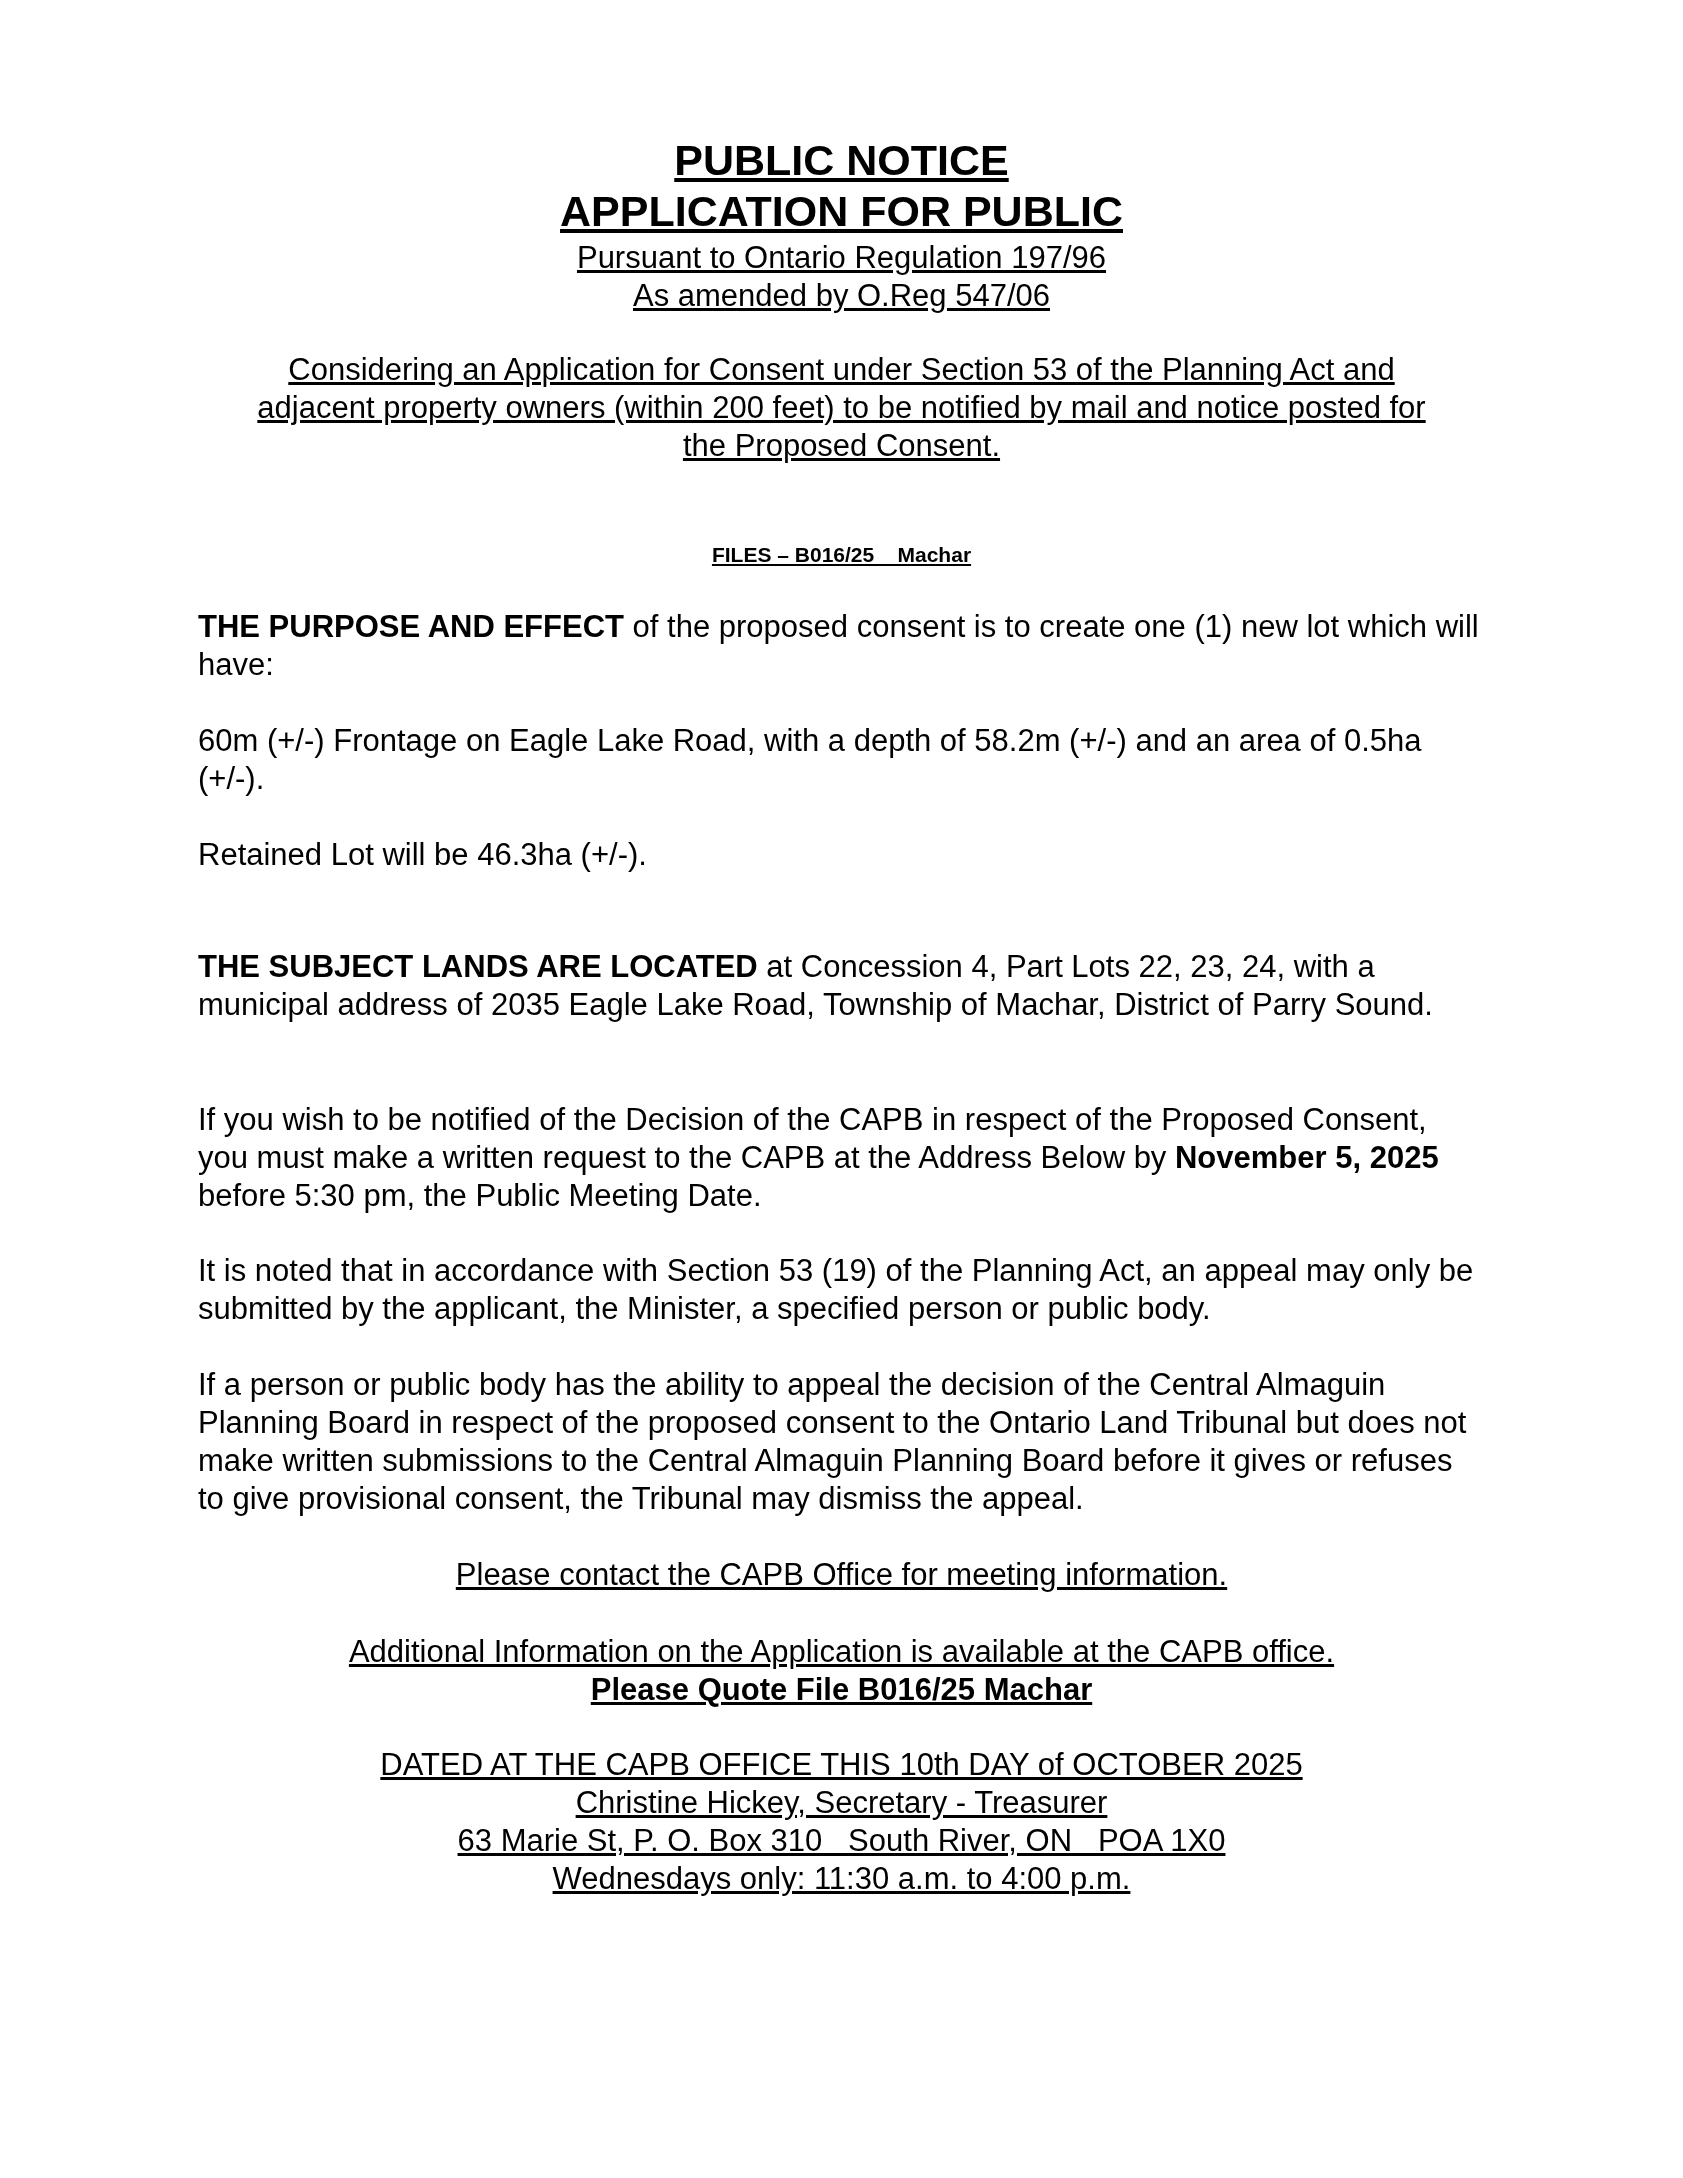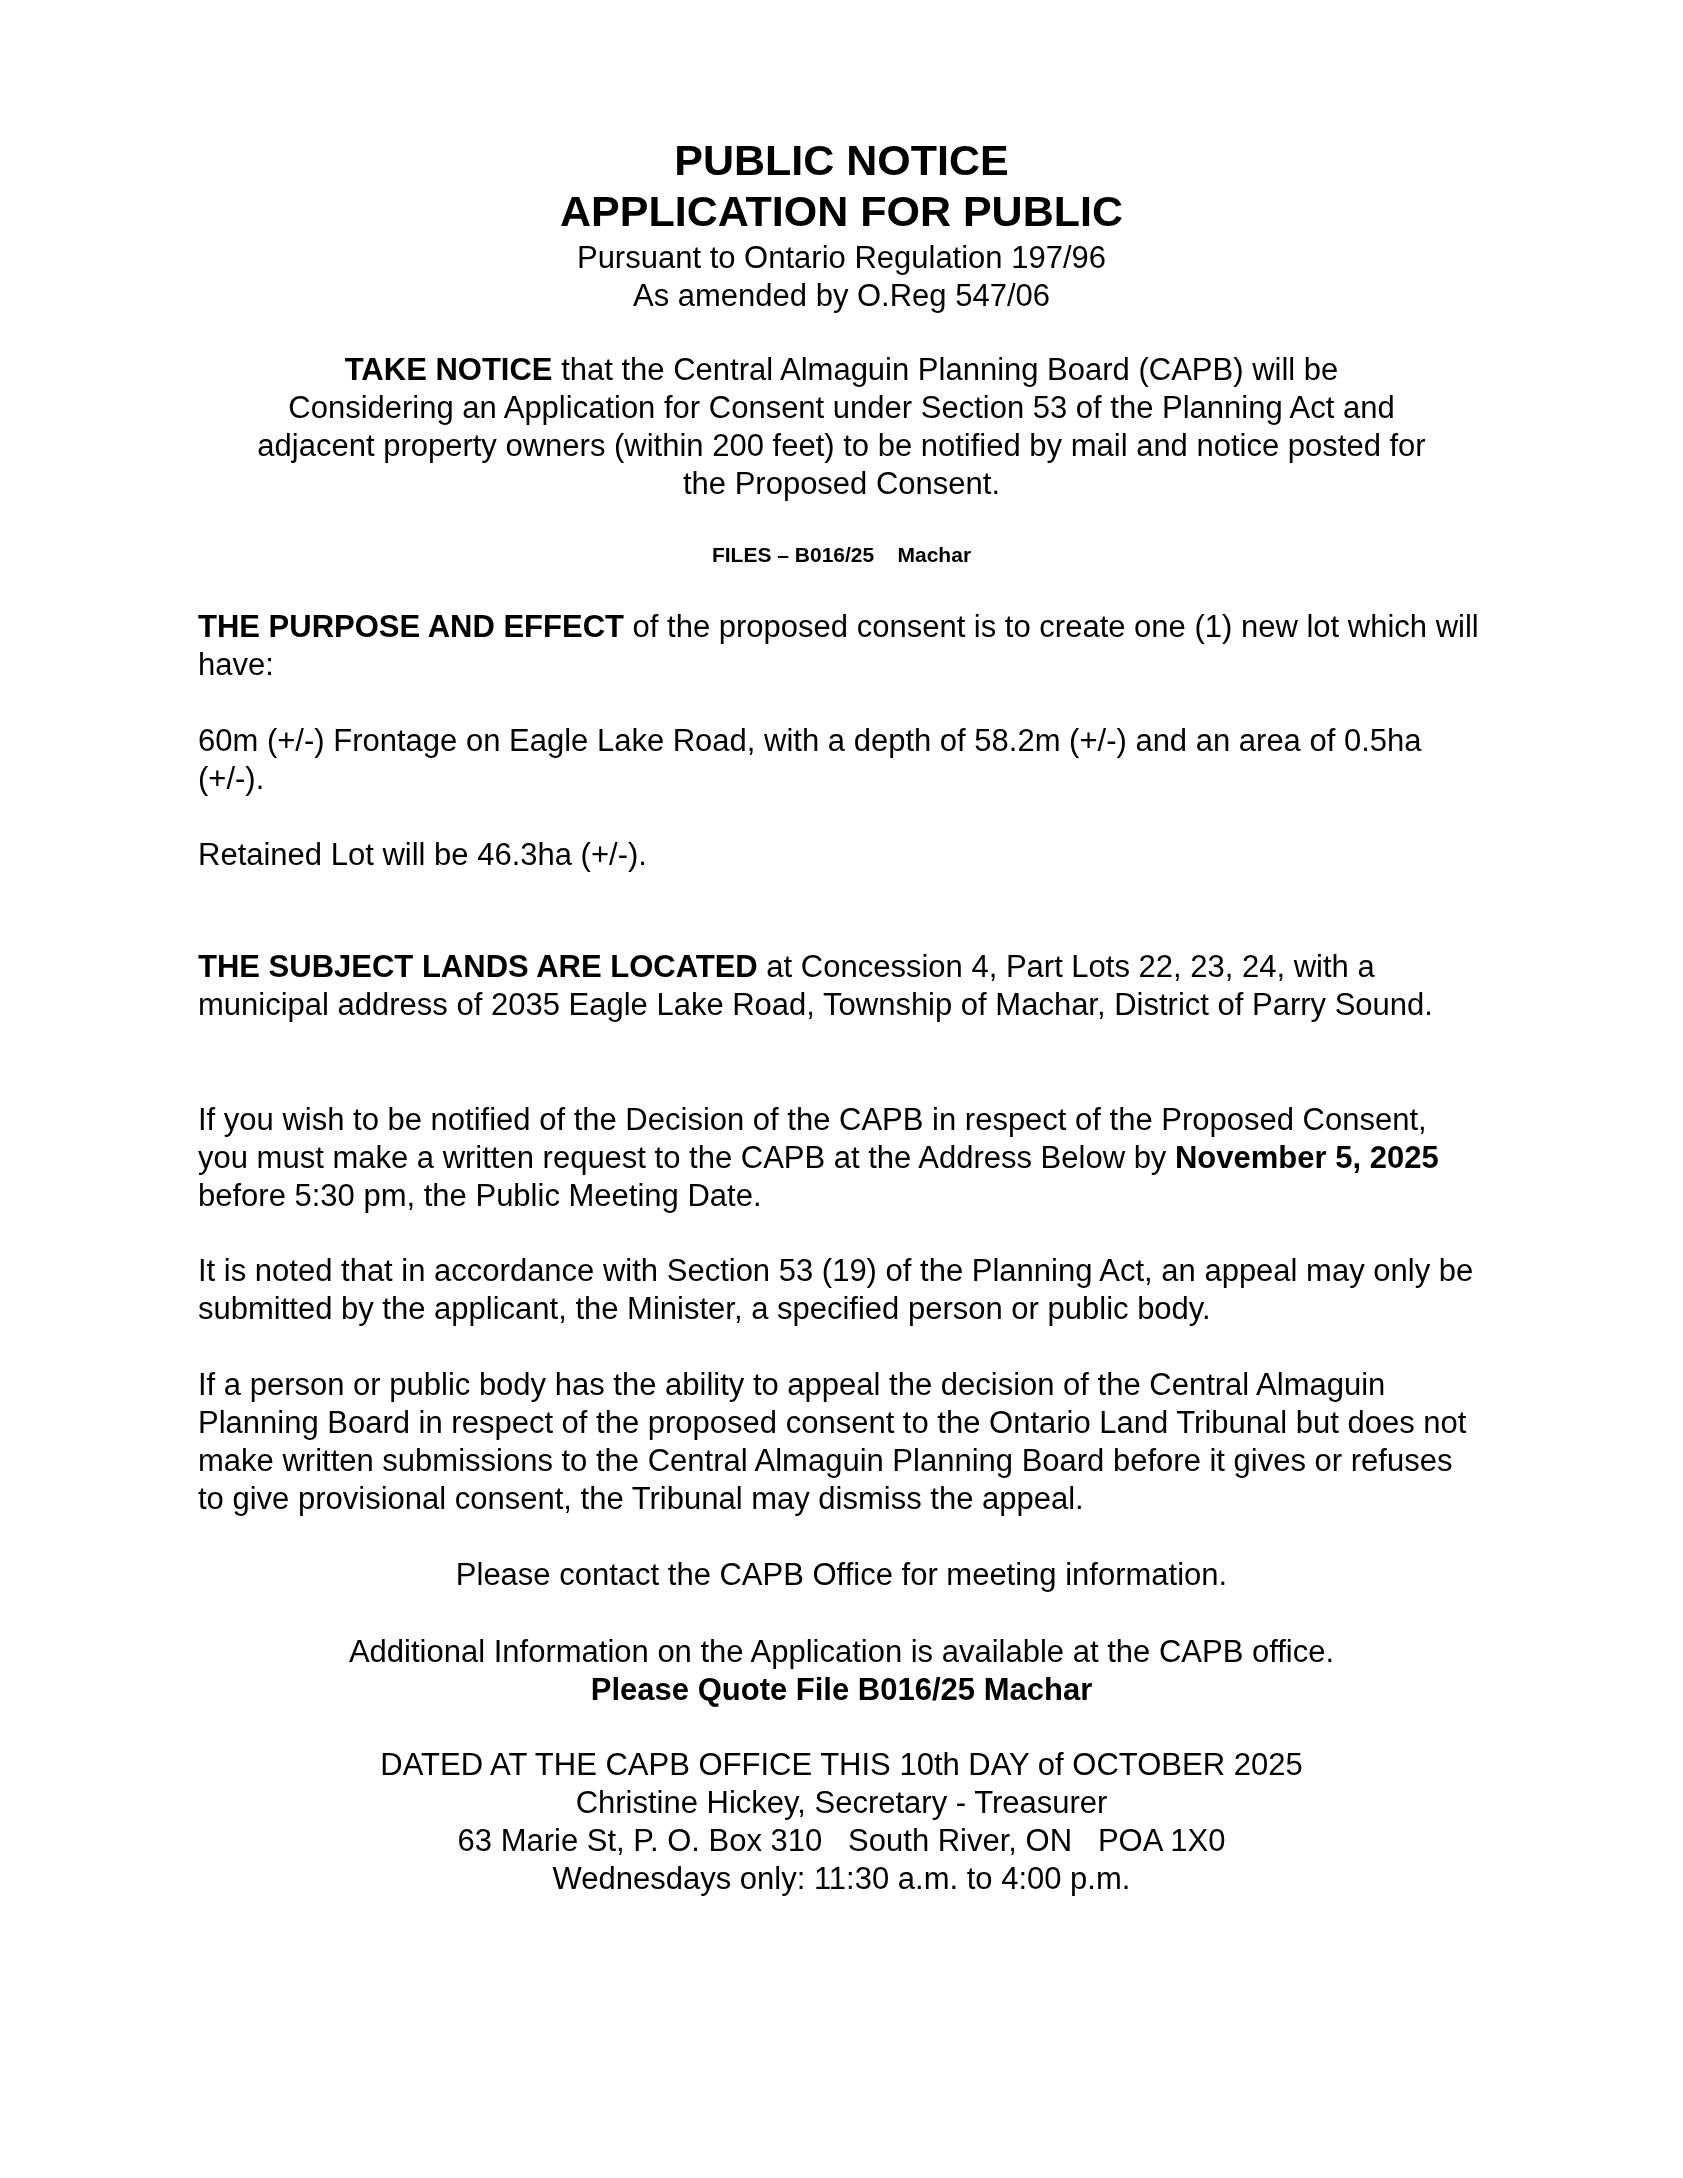--- a/index.html
+++ b/index.html
@@ -1,19 +1,19 @@
 <!DOCTYPE html>
 <html><head>
   <meta charset="utf-8">
   <style>
     html, body { margin: 0; padding: 0; background: #ffffff; }
     body { width: 1683px; height: 2178px; position: relative; overflow: hidden;
            font-family: "Liberation Sans", sans-serif; color: #000; }
     .page { position: absolute; left: 0; top: 0; width: 1683px; height: 2178px; }
-    .center { position: absolute; left: 198px; width: 1287px; text-align: center; }
+    .center { position: absolute; left: 198px; width: 1287px; text-align: center; text-decoration: underline; }
     .left { position: absolute; left: 198px; width: 1287px; text-align: left; }
     .title { font-weight: bold; font-size: 43px; line-height: 51px; }
     .sub { font-size: 31px; line-height: 38px; }
     .body { font-size: 31px; line-height: 38px; }
     b { font-weight: bold; }
     .files { font-weight: bold; font-size: 21px; line-height: 38px; white-space: pre; }
   </style>
 </head>
 <body>
 
@@ -23,21 +23,20 @@
     <div>PUBLIC NOTICE</div>
     <div>APPLICATION FOR PUBLIC</div>
   </div>
 
   <div class="center sub" style="top:239px;">
     <div>Pursuant to Ontario Regulation 197/96</div>
     <div>As amended by O.Reg 547/06</div>
   </div>
 
   <div class="center body" style="top:351px;">
-    <div><b>TAKE NOTICE</b><span> that the Central Almaguin Planning Board (CAPB) will be</span></div>
     <div>Considering an Application for Consent under Section 53 of the Planning Act and</div>
     <div>adjacent property owners (within 200 feet) to be notified by mail and notice posted for</div>
     <div>the Proposed Consent.</div>
   </div>
 
   <div class="center files" style="top:536px;">FILES – B016/25    Machar</div>
 
   <div class="left body" style="top:608px;">
     <b>THE PURPOSE AND EFFECT</b><span> of the proposed consent is to create one (1) new lot which will have:</span>
   </div>

